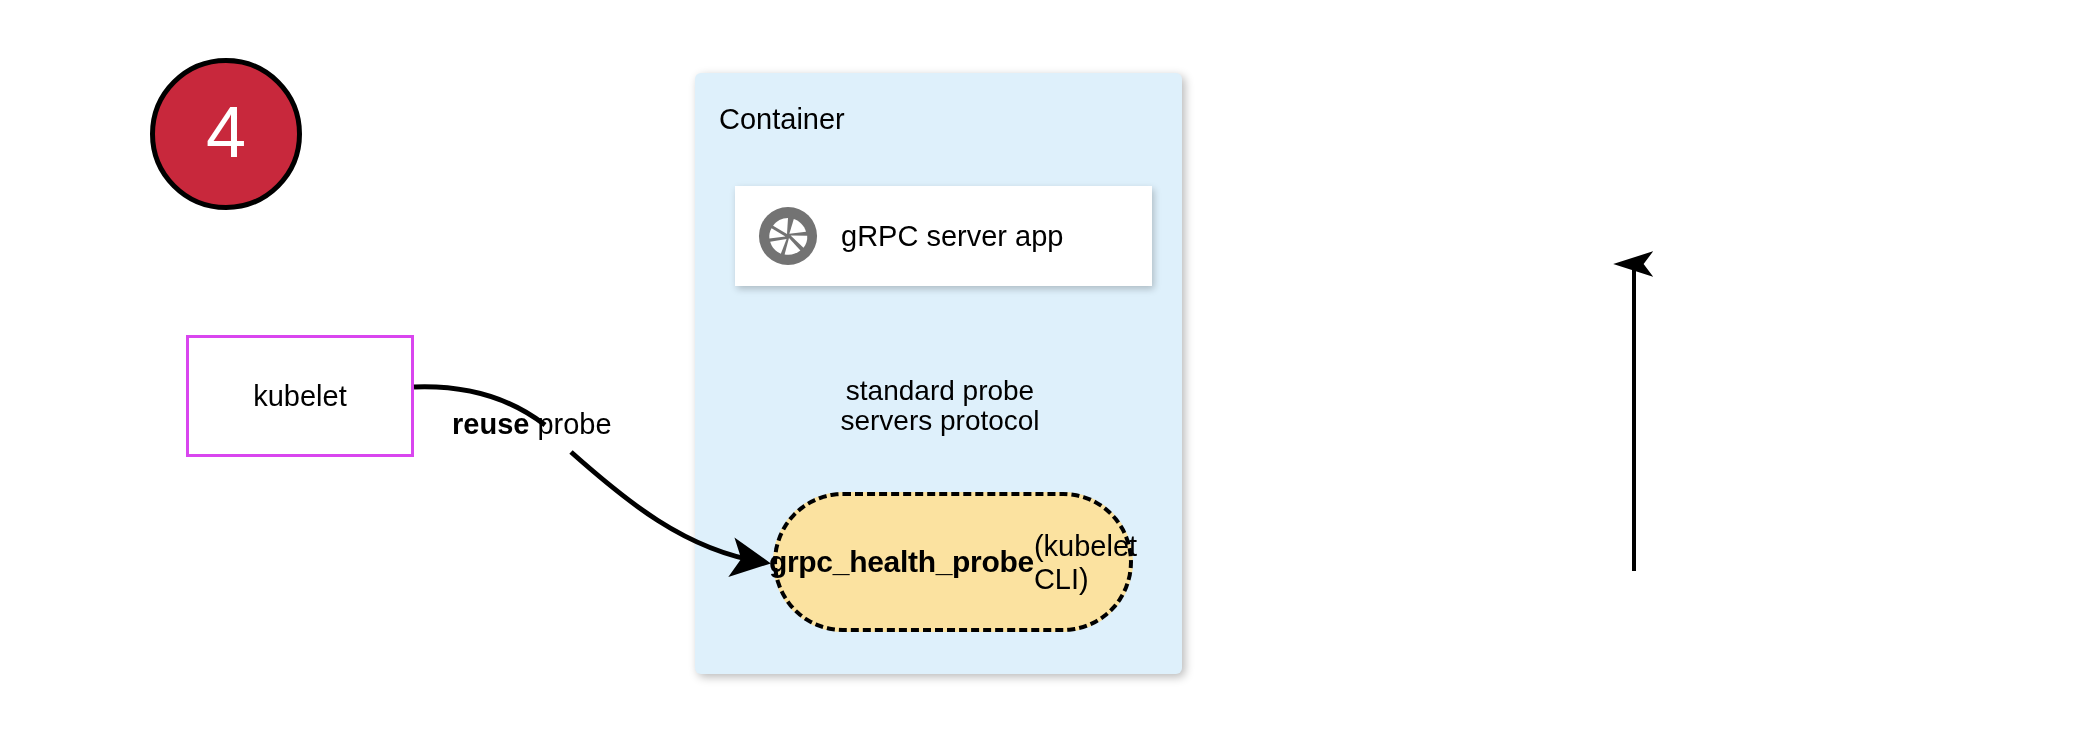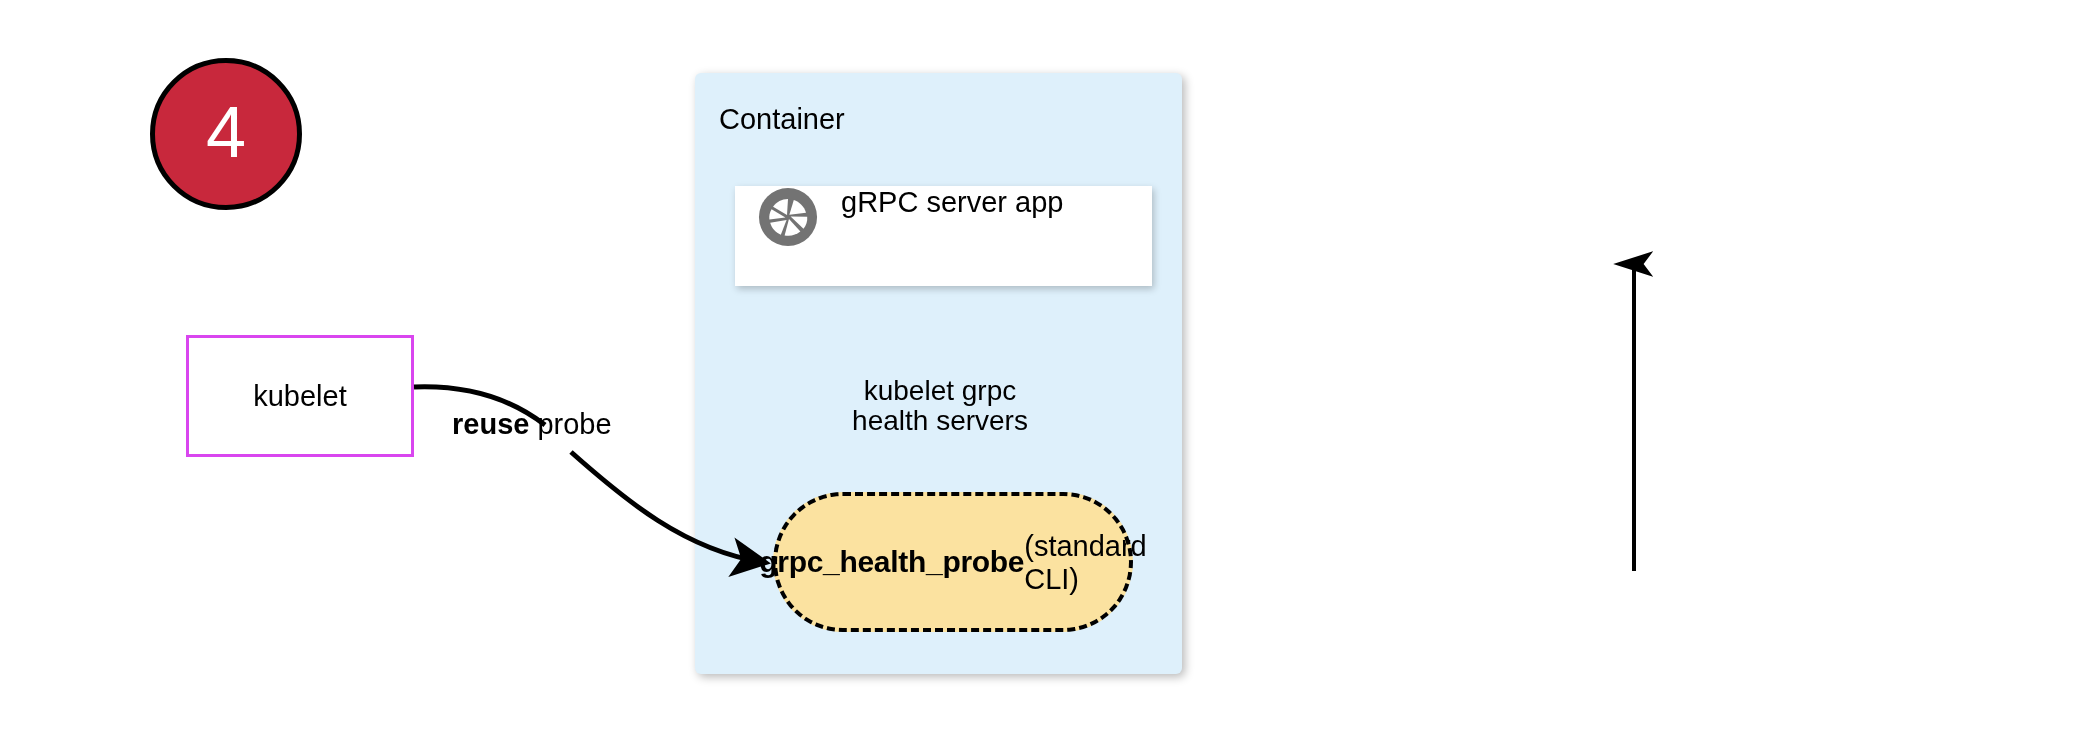--- a/index.html
+++ b/index.html
@@ -93,21 +93,21 @@
   #grpc-server-app {
     position: absolute;
     left: 735px;
     top: 186px;
     width: 417px;
     height: 100px;
     background: #ffffff;
     border-radius: 0;
     box-shadow: 2px 3px 7px rgba(0,0,0,0.22);
     display: flex;
-    align-items: flex-start;
+    align-items: center;
     box-sizing: border-box;
     padding-left: 22px;
   }
   #grpc-server-app .app-label {
     font-size: 29px;
     margin-left: 22px;
   }
   .aperture-icon { display:block; width: 62px; height: 62px; }
 
   
@@ -216,27 +216,27 @@
           <path d="M28.5 51.0 C34.6 52.2 40.4 50.5 44.8 47.0 L33.0 34.0 Z"></path>
           <path d="M48.0 44.2 C51.0 40.6 52.2 36.2 51.8 31.8 L34.7 31.4 Z"></path>
           <path d="M50.6 27.6 C48.8 21.0 43.6 16.2 38.0 14.4 L33.4 29.6 Z"></path>
         </g>
       </svg>
     </span>
     <span class="app-label">gRPC server app</span>
   </div>
 
   <div id="protocol-label">
-    <div>kubelet grpc</div>
-    <div>health servers</div>
+    <div>standard probe</div>
+    <div>servers protocol</div>
   </div>
 
   <div id="probe-pill">
     <div class="pill-title">grpc_health_probe</div>
-    <div class="pill-sub">(standard CLI)</div>
+    <div class="pill-sub">(kubelet CLI)</div>
   </div>
 
   <svg id="exec-arrow-svg" viewBox="0 0 2100 750">
     <defs>
       <marker id="arrowRight" markerWidth="10" markerHeight="10" refX="6.2" refY="4.0" orient="auto" markerUnits="strokeWidth">
         <path d="M0,0 L8.0,4.0 L0,8.0 L2.0,4.0 Z" fill="#000000"></path>
       </marker>
     </defs>
     <path d="M414 387 C 465 385, 510 398, 545 425" fill="none" stroke="#000000" stroke-width="5"></path>
     <path d="M571 452 C 625 500, 685 550, 762 562" fill="none" stroke="#000000" stroke-width="5" marker-end="url(#arrowRight)"></path>

